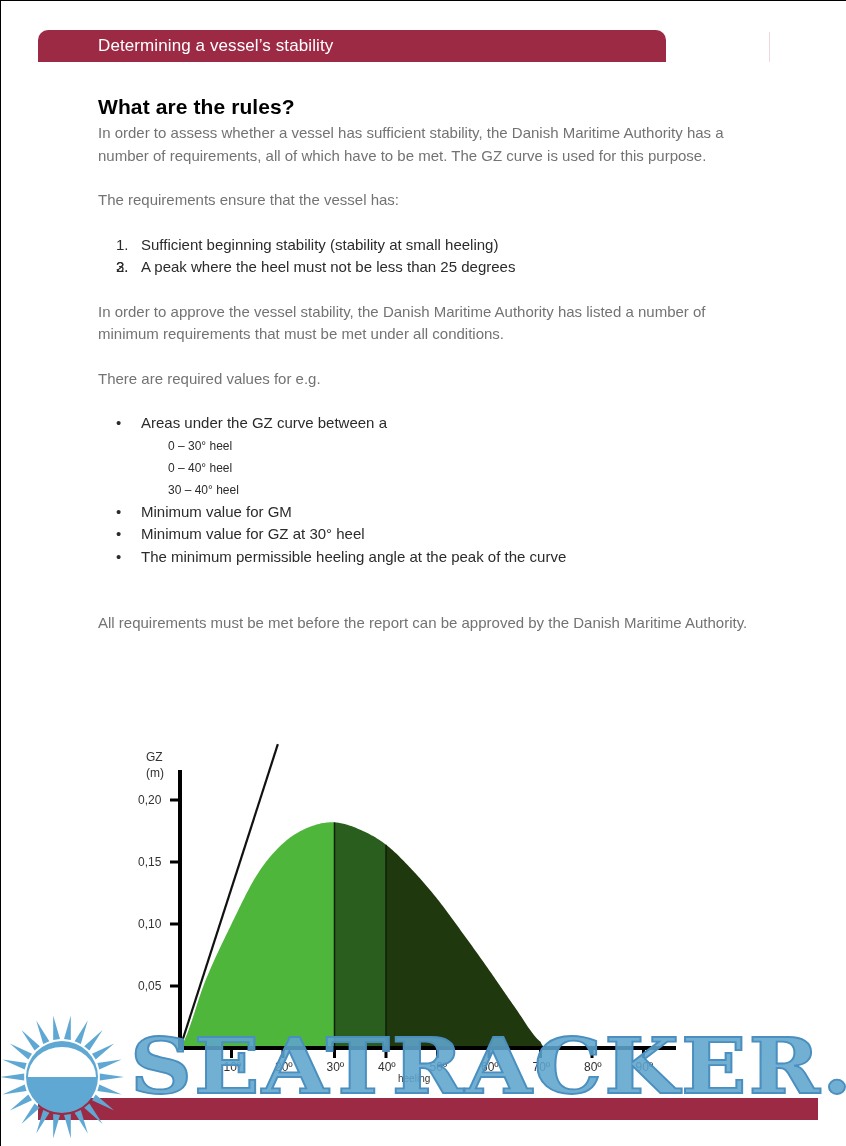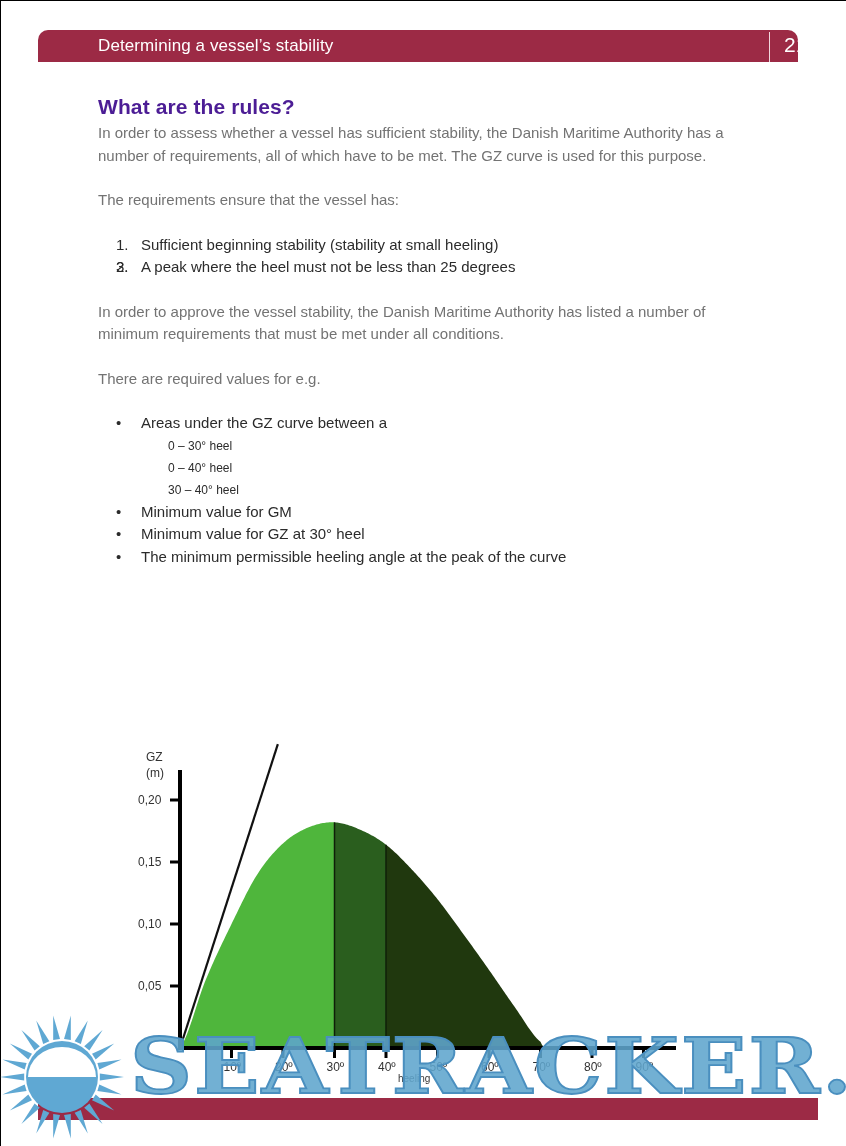--- a/index.html
+++ b/index.html
@@ -6,37 +6,37 @@
     body {
       width: 846px; height: 1146px; position: relative; overflow: hidden;
       background: #ffffff;
       font-family: "Liberation Sans", "DejaVu Sans", sans-serif;
       color: #2b2b2b;
     }
     .page-border-top { position: absolute; left: 0; top: 0; width: 846px; height: 1px; background: #000; }
     .page-border-left { position: absolute; left: 0; top: 0; width: 1px; height: 1146px; background: #000; }
 
     .header-bar {
-      position: absolute; left: 38px; top: 30px; width: 760px; height: 32px;
+      position: absolute; left: 38px; top: 30px; width: 628px; height: 32px;
       background: #9c2a45; border-radius: 10px 10px 0 0;
       color: #fff;
     }
     .header-title {
       position: absolute; left: 60px; top: 6px; font-size: 17px; letter-spacing: 0.1px;
     }
     .header-divider {
       position: absolute; left: 731px; top: 2px; width: 1px; height: 30px; background: #f2d6dd;
     }
     .header-page {
       position: absolute; left: 746px; top: 3px; font-size: 21px;
     }
 
     .content { position: absolute; left: 98px; top: 92px; width: 660px; }
     h1.title {
-      margin: 0; font-size: 21px; font-weight: bold; color: #4c1d95; letter-spacing: 0.1px;
+      margin: 0; font-size: 21px; font-weight: bold; color: #000000; letter-spacing: 0.1px;
       line-height: 30px;
     }
     p.para { margin: 0; font-size: 15px; line-height: 22.5px; color: #737373; }
     .gap { height: 22px; }
     ol.numbered, ul.bullets { margin: 0; padding: 0; list-style: none; }
     ol.numbered li, ul.bullets li { position: relative; padding-left: 43px; font-size: 15px; line-height: 22.5px; }
     .num-marker { position: absolute; left: 18px; top: 0; }
     .bullet-marker { position: absolute; left: 18px; top: 0; }
     .sub-item { padding-left: 70px; font-size: 12px; line-height: 22px; }
 
@@ -105,20 +105,21 @@
     <li>
       <span class="bullet-marker">•</span>
       <span>Minimum value for GZ at 30° heel</span>
     </li>
     <li>
       <span class="bullet-marker">•</span>
       <span>The minimum permissible heeling angle at the peak of the curve</span>
     </li>
   </ul>
   <div style="height:44px"></div>
+  <p class="para">All requirements must be met before the report can be approved by the Danish Maritime Authority.</p>
 </div>
 
 <div class="chart">
   <svg id="gz-svg" width="846" height="380">
     <g id="areas">
         <path d="M180,318 L180.00,318.00 L181.29,316.11 L182.57,313.89 L183.86,311.35 L185.15,308.53 L186.44,305.45 L187.72,302.16 L189.01,298.68 L190.30,295.04 L191.59,291.26 L192.88,287.39 L194.16,283.44 L195.45,279.46 L196.74,275.47 L198.03,271.50 L199.31,267.58 L200.60,263.74 L201.89,260.01 L203.18,256.42 L204.46,253.01 L205.75,249.80 L207.04,246.72 L208.32,243.69 L209.61,240.70 L210.90,237.75 L212.19,234.83 L213.47,231.95 L214.76,229.11 L216.05,226.29 L217.34,223.50 L218.63,220.74 L219.91,218.00 L221.20,215.28 L222.49,212.58 L223.78,209.89 L225.06,207.22 L226.35,204.56 L227.64,201.92 L228.93,199.27 L230.21,196.64 L231.50,194.00 L232.79,191.36 L234.07,188.71 L235.36,186.05 L236.65,183.39 L237.94,180.73 L239.22,178.08 L240.51,175.44 L241.80,172.82 L243.09,170.22 L244.38,167.65 L245.66,165.11 L246.95,162.60 L248.24,160.14 L249.53,157.72 L250.81,155.35 L252.10,153.03 L253.39,150.77 L254.68,148.58 L255.96,146.45 L257.25,144.40 L258.54,142.41 L259.82,140.48 L261.11,138.60 L262.40,136.77 L263.69,134.99 L264.98,133.26 L266.26,131.58 L267.55,129.95 L268.84,128.36 L270.13,126.81 L271.41,125.30 L272.70,123.84 L273.99,122.41 L275.27,121.02 L276.56,119.67 L277.85,118.35 L279.14,117.07 L280.43,115.81 L281.71,114.59 L283.00,113.40 L284.29,112.25 L285.57,111.14 L286.86,110.07 L288.15,109.05 L289.44,108.06 L290.73,107.12 L292.01,106.21 L293.30,105.34 L294.59,104.51 L295.88,103.71 L297.16,102.95 L298.45,102.21 L299.74,101.50 L301.02,100.83 L302.31,100.18 L303.60,99.55 L304.89,98.95 L306.18,98.37 L307.46,97.82 L308.75,97.28 L310.04,96.77 L311.33,96.28 L312.61,95.81 L313.90,95.38 L315.19,94.96 L316.48,94.58 L317.76,94.23 L319.05,93.90 L320.34,93.60 L321.63,93.33 L322.91,93.09 L324.20,92.88 L325.49,92.69 L326.77,92.55 L328.06,92.43 L329.35,92.34 L330.64,92.29 L331.93,92.26 L333.21,92.27 L334.50,92.32 L334.5,318 Z" fill="#4fb63c"></path>
         <path d="M334.5,318 L334.50,92.32 L335.79,92.40 L337.08,92.53 L338.36,92.69 L339.65,92.90 L340.94,93.13 L342.23,93.41 L343.51,93.71 L344.80,94.05 L346.09,94.41 L347.38,94.80 L348.66,95.22 L349.95,95.65 L351.24,96.11 L352.52,96.59 L353.81,97.09 L355.10,97.60 L356.39,98.12 L357.68,98.66 L358.96,99.21 L360.25,99.76 L361.54,100.32 L362.83,100.90 L364.11,101.49 L365.40,102.10 L366.69,102.72 L367.98,103.36 L369.26,104.02 L370.55,104.70 L371.84,105.40 L373.13,106.11 L374.41,106.85 L375.70,107.62 L376.99,108.40 L378.27,109.21 L379.56,110.05 L380.85,110.91 L382.14,111.80 L383.43,112.72 L384.71,113.66 L386.00,114.64 L386,318 Z" fill="#2a5e1e"></path>
         <path d="M386,318 L386.00,114.64 L387.29,115.65 L388.58,116.70 L389.86,117.78 L391.15,118.89 L392.44,120.03 L393.73,121.19 L395.01,122.39 L396.30,123.61 L397.59,124.85 L398.88,126.11 L400.16,127.39 L401.45,128.69 L402.74,130.00 L404.02,131.32 L405.31,132.66 L406.60,134.00 L407.89,135.36 L409.18,136.71 L410.46,138.08 L411.75,139.44 L413.04,140.81 L414.33,142.19 L415.61,143.59 L416.90,145.00 L418.19,146.41 L419.48,147.85 L420.76,149.29 L422.05,150.75 L423.34,152.22 L424.63,153.70 L425.91,155.19 L427.20,156.70 L428.49,158.22 L429.77,159.75 L431.06,161.30 L432.35,162.85 L433.64,164.42 L434.93,166.00 L436.21,167.59 L437.50,169.20 L438.79,170.82 L440.08,172.47 L441.36,174.13 L442.65,175.81 L443.94,177.50 L445.23,179.21 L446.51,180.94 L447.80,182.67 L449.09,184.42 L450.38,186.17 L451.66,187.94 L452.95,189.70 L454.24,191.48 L455.53,193.26 L456.81,195.04 L458.10,196.82 L459.39,198.60 L460.68,200.38 L461.96,202.15 L463.25,203.92 L464.54,205.69 L465.83,207.46 L467.11,209.23 L468.40,211.01 L469.69,212.79 L470.98,214.58 L472.26,216.36 L473.55,218.16 L474.84,219.95 L476.13,221.75 L477.41,223.54 L478.70,225.35 L479.99,227.15 L481.28,228.96 L482.56,230.77 L483.85,232.59 L485.14,234.41 L486.43,236.23 L487.71,238.05 L489.00,239.88 L490.29,241.71 L491.58,243.56 L492.86,245.42 L494.15,247.28 L495.44,249.15 L496.73,251.03 L498.01,252.91 L499.30,254.79 L500.59,256.67 L501.88,258.56 L503.16,260.44 L504.45,262.32 L505.74,264.19 L507.03,266.06 L508.31,267.93 L509.60,269.78 L510.89,271.62 L512.17,273.45 L513.46,275.27 L514.75,277.08 L516.04,278.91 L517.33,280.78 L518.61,282.70 L519.90,284.64 L521.19,286.60 L522.48,288.58 L523.76,290.55 L525.05,292.52 L526.34,294.46 L527.63,296.38 L528.91,298.26 L530.20,300.08 L531.49,301.86 L532.78,303.56 L534.06,305.18 L535.35,306.72 L536.64,308.16 L537.92,309.49 L539.21,310.71 L540.50,311.80 L541.79,314.56 L543.08,316.21 L544.36,317.07 L545.65,317.45 L546.94,317.66 L548.23,318.00 L548.225,318 Z" fill="#20380e"></path>
       </g>
     <g id="dividers">

